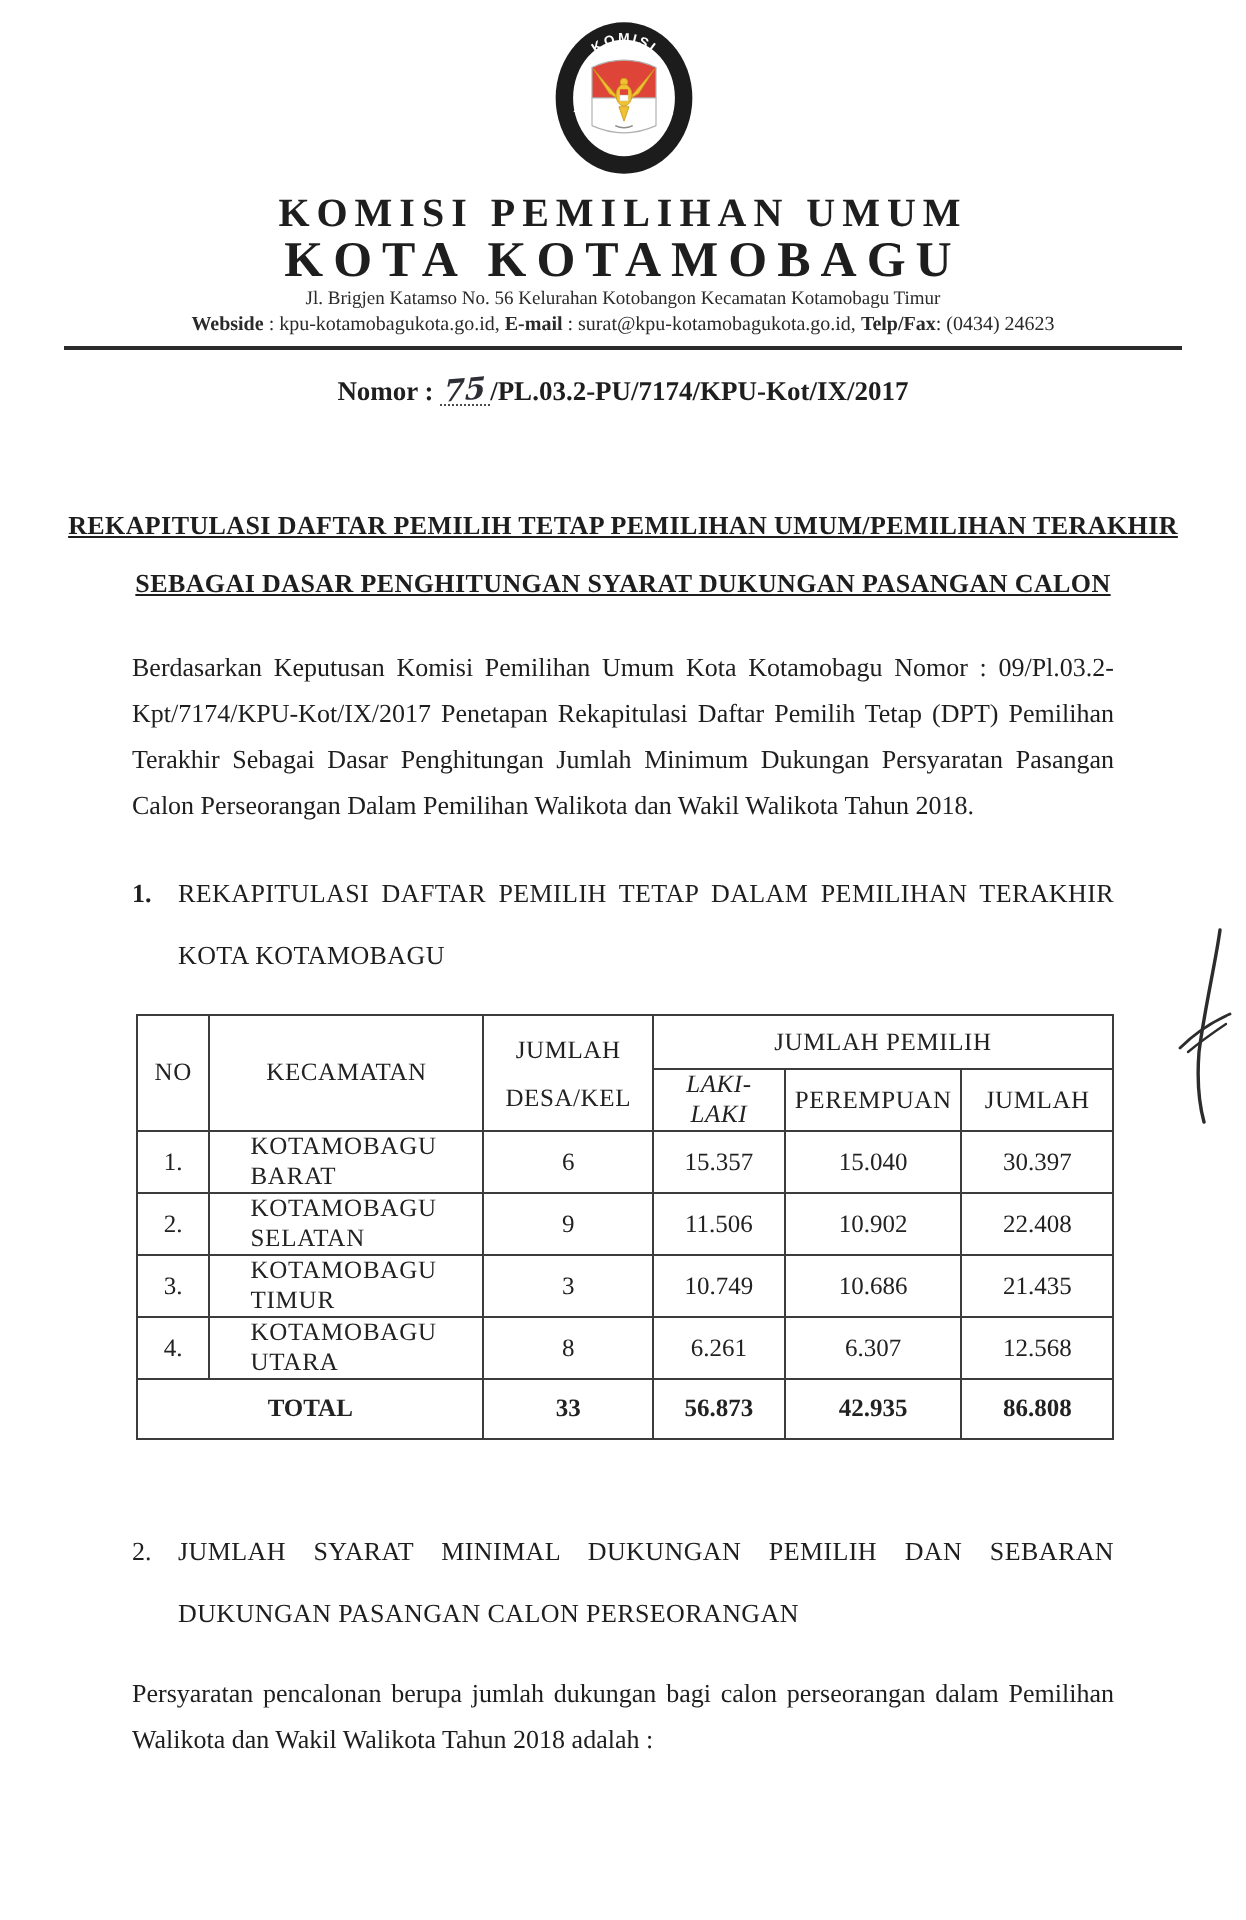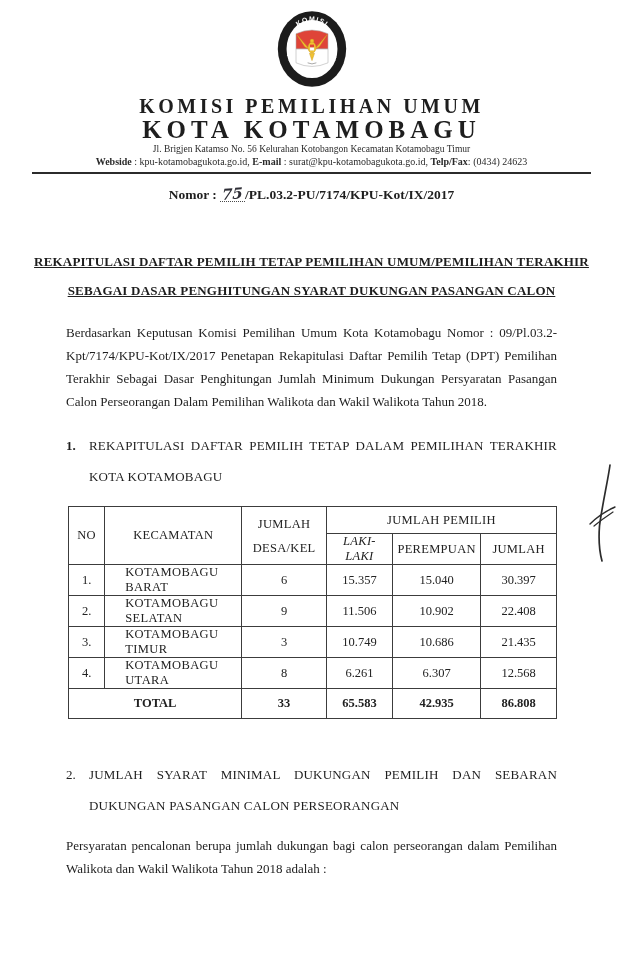--- a/index.html
+++ b/index.html
@@ -211,21 +211,21 @@
         <td>4.</td>
         <td class="kec">KOTAMOBAGU UTARA</td>
         <td>8</td>
         <td>6.261</td>
         <td>6.307</td>
         <td>12.568</td>
       </tr>
       <tr class="total">
         <td colspan="2">TOTAL</td>
         <td>33</td>
-        <td>65.583</td>
+        <td>56.873</td>
         <td>42.935</td>
         <td>86.808</td>
       </tr>
     </tbody>
       </table>
 
     <div class="numbered sect2">
       <span class="num reg">2.</span>
       <span class="htext">JUMLAH SYARAT MINIMAL DUKUNGAN PEMILIH DAN SEBARAN DUKUNGAN PASANGAN CALON PERSEORANGAN</span>
     </div>

